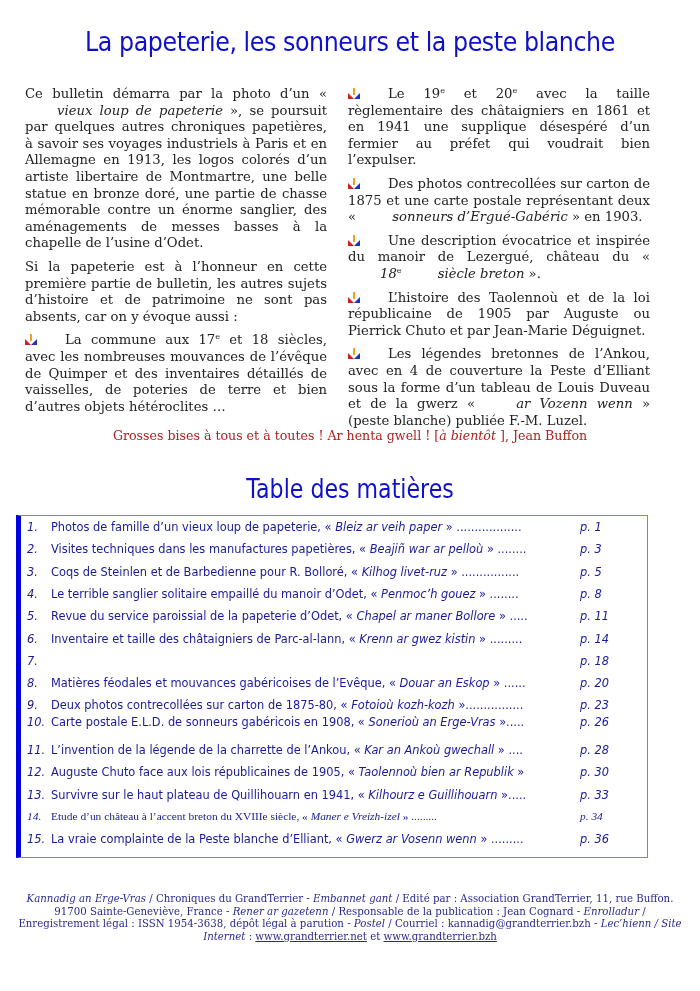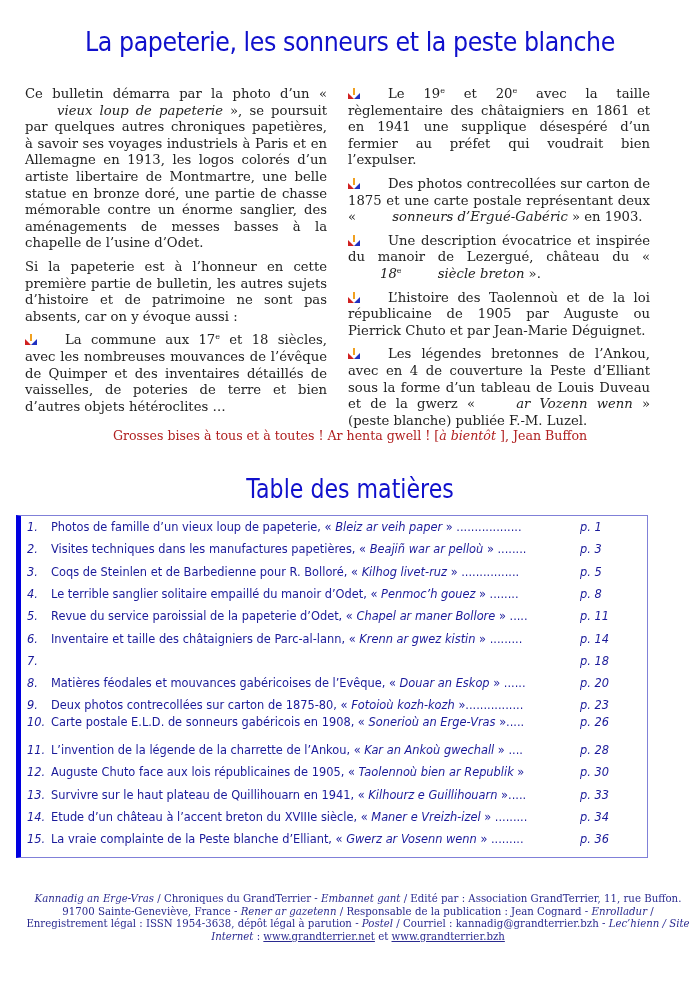--- a/index.html
+++ b/index.html
@@ -42,21 +42,21 @@
   .toc-row {
     position: absolute; left: 6px; width: 620px; height: 20px;
     font-family: "DejaVu Sans", sans-serif; font-size: 11.4px; color: #1a1a9a;
     white-space: nowrap;
   }
   .toc-num { position: absolute; left: 0; font-style: italic; }
   .toc-text { position: absolute; left: 24px; }
   .toc-text i { font-style: italic; }
   .toc-page { position: absolute; left: 553px; font-style: italic; }
   .footer {
-    position: absolute; left: 22px; top: 893px; width: 672px; text-align: center;
+    position: absolute; left: 14px; top: 893px; width: 672px; text-align: center;
     font-family: "DejaVu Serif", serif; font-size: 10.2px; line-height: 12.6px; color: #2a2a90;
   }
   .footer i { font-style: italic; }
   .footer a { color: #2a2a90; text-decoration: underline; }
 </style>
 </head>
 <body>
 
 <div class="title">La papeterie, les sonneurs et la peste blanche</div>
 
@@ -136,21 +136,21 @@
     <div class="toc-row" style="top: 249.3px;">
       <span class="toc-num">12.</span>
       <span class="toc-text"><span>Auguste Chuto face aux lois républicaines de 1905, « </span><i>Taolennoù bien ar Republik</i><span> »</span></span>
       <span class="toc-page">p. 30</span>
     </div>
     <div class="toc-row" style="top: 271.6px;">
       <span class="toc-num">13.</span>
       <span class="toc-text"><span>Survivre sur le haut plateau de Quillihouarn en 1941, « </span><i>Kilhourz e Guillihouarn</i><span> ».....</span></span>
       <span class="toc-page">p. 33</span>
     </div>
-    <div class="toc-row" style="top: 293.9px;">
+    <div class="toc-row" style="top: 293.9px; font-family: Liberation Serif, serif;">
       <span class="toc-num">14.</span>
       <span class="toc-text"><span>Etude d’un château à l’accent breton du XVIIIe siècle, « </span><i>Maner e Vreizh-izel</i><span> » .........</span></span>
       <span class="toc-page">p. 34</span>
     </div>
     <div class="toc-row" style="top: 316.2px;">
       <span class="toc-num">15.</span>
       <span class="toc-text"><span>La vraie complainte de la Peste blanche d’Elliant, « </span><i>Gwerz ar Vosenn wenn</i><span> » .........</span></span>
       <span class="toc-page">p. 36</span>
     </div>
   </div>

